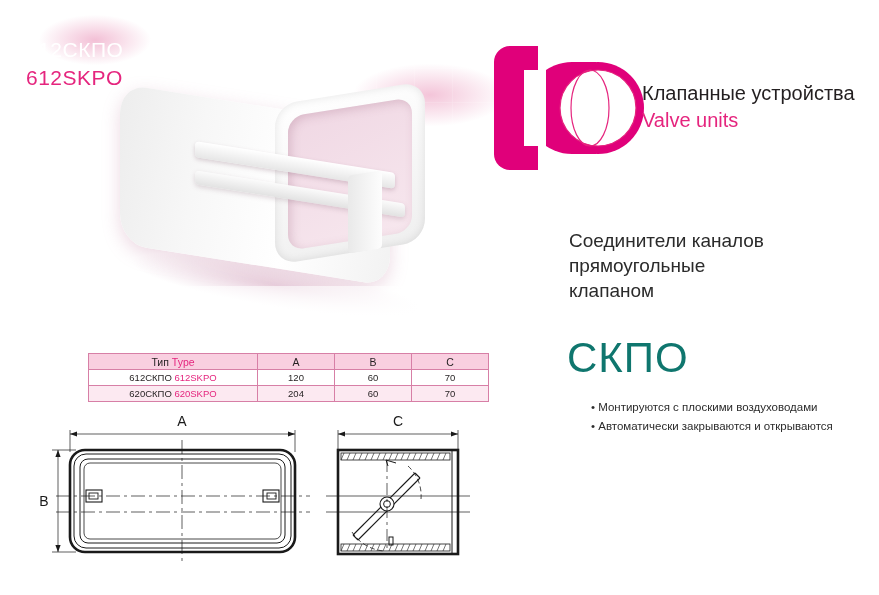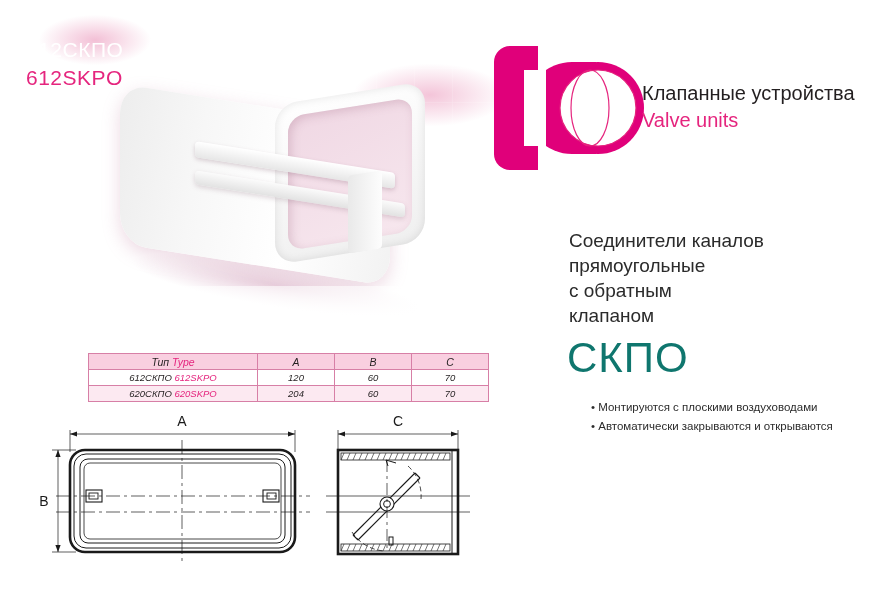--- a/index.html
+++ b/index.html
@@ -73,21 +73,21 @@
   
   .desc{position:absolute;left:569px;top:228px;width:300px;}
   .desc .line{font-size:19px;color:#2b2b2b;line-height:25px;white-space:nowrap;}
   .bigcode{position:absolute;left:567px;top:334px;font-size:42px;color:#0f766e;letter-spacing:1px;}
   .bullets{position:absolute;left:591px;top:398px;width:310px;}
   .bullets div{font-size:11.5px;color:#2b2b2b;line-height:19px;white-space:nowrap;}
 
   
   .tbl{position:absolute;left:88px;top:353px;border-collapse:collapse;}
   .tbl td{border:1px solid #d77fa6;height:15px;font-size:9.5px;text-align:center;
-          color:#231f20;padding:0 4px;font-style:italic;}
+          color:#231f20;padding:0 4px;}
   .tbl .hdr td{background:#f9cfe0;font-size:10.5px;}
   .tbl .alt td{background:#fce9f1;margin-top:45px;}
   .c-type{width:160px;} .c-n{width:68px;}
   .en{color:#e5257e;}
 
   
   .draw{position:absolute;left:0;top:404px;width:540px;height:180px;}
 </style>
 </head>
 <body>
@@ -123,21 +123,20 @@
     <circle cx="52" cy="50" r="38" fill="none" stroke="#e5257e" stroke-width="1.2"></circle>
     <ellipse cx="44" cy="50" rx="19" ry="38" fill="none" stroke="#e5257e" stroke-width="1.2"></ellipse>
   </svg>
   <div class="ttl-ru">Клапанные устройства</div>
   <div class="ttl-en">Valve units</div>
 </div>
 
 <div class="desc">
   <div class="line">Соединители каналов</div>
   <div class="line">прямоугольные</div>
-  <div class="line">с обратным</div>
   <div class="line">клапаном</div>
 </div>
 <div class="bigcode">СКПО</div>
 <div class="bullets">
   <div>• Монтируются с плоскими воздуховодами</div>
   <div>• Автоматически закрываются и открываются</div>
 </div>
 
 <table class="tbl">
   <tbody>

